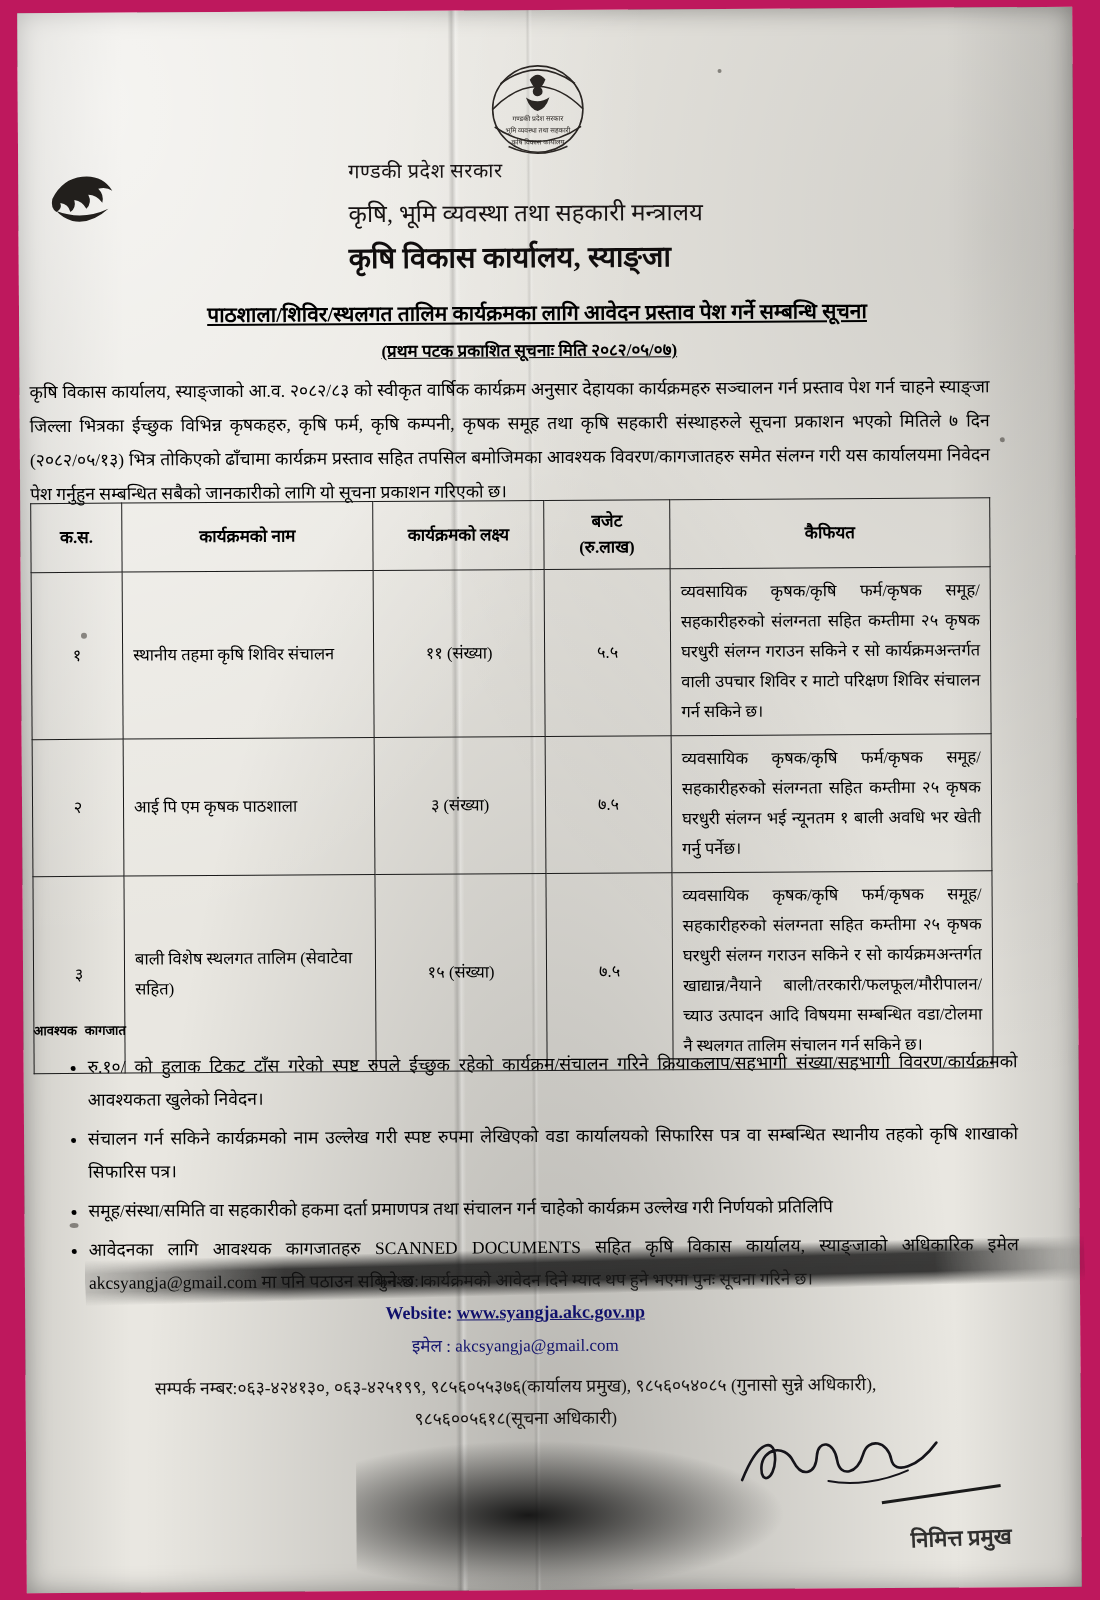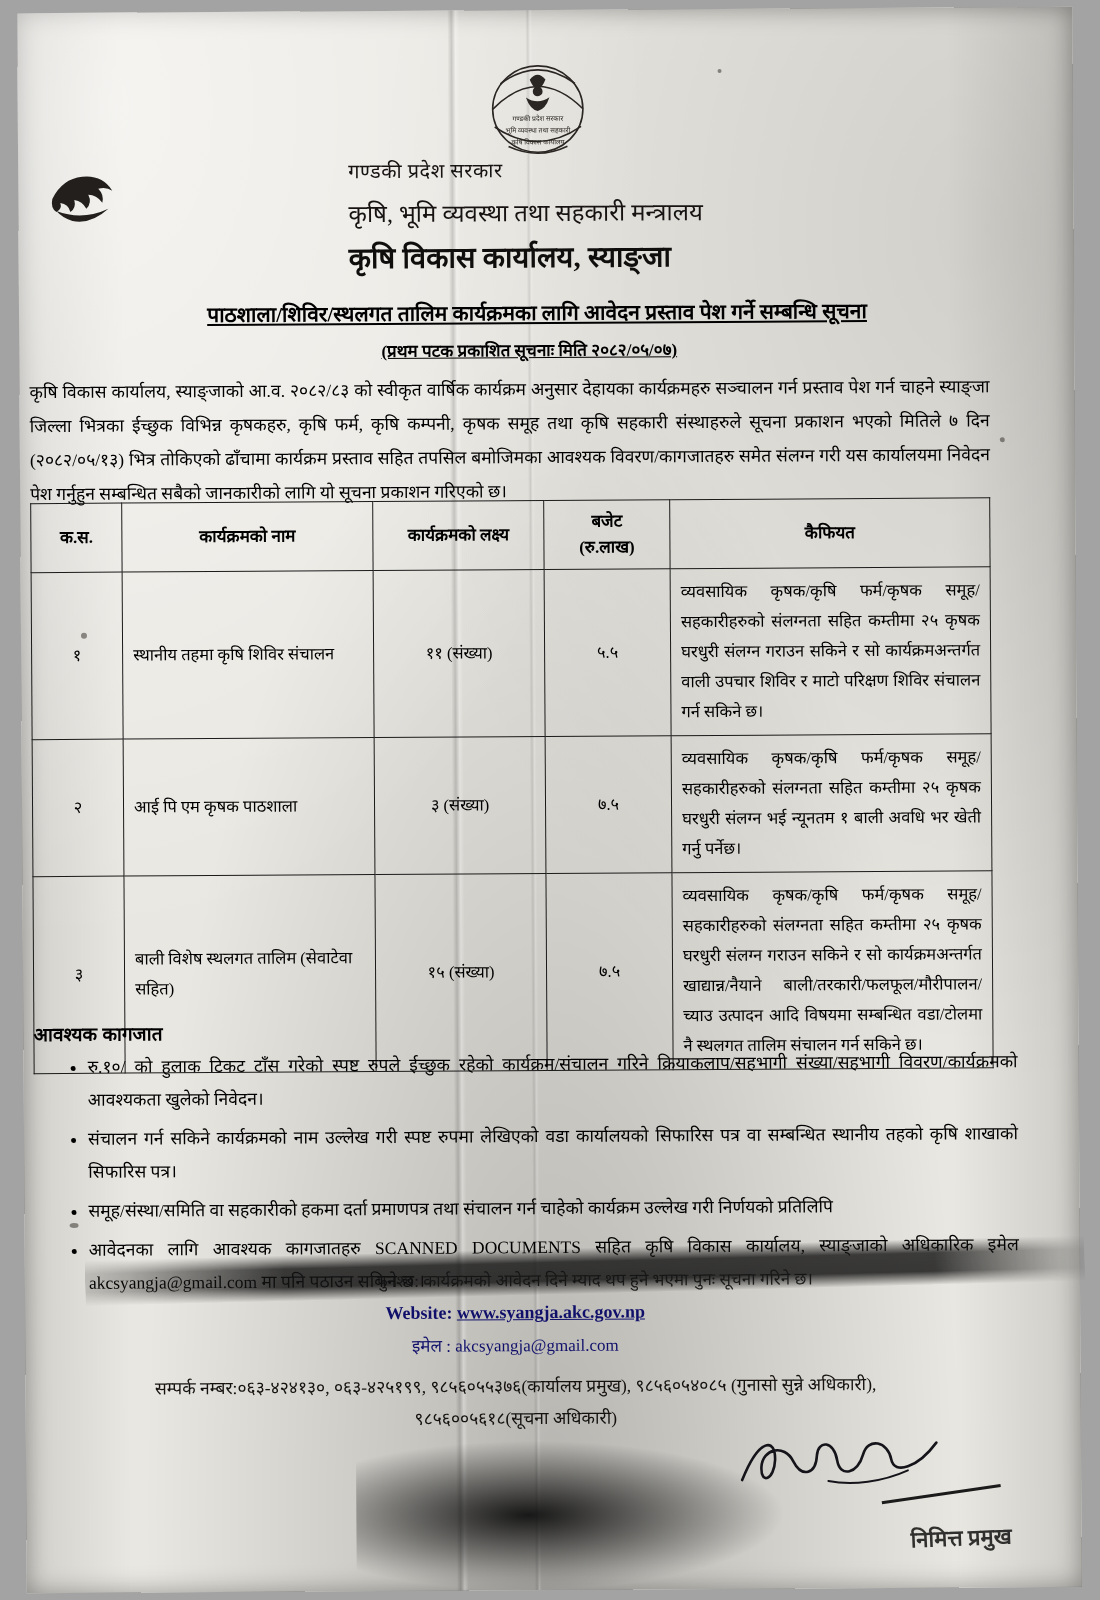--- a/index.html
+++ b/index.html
@@ -5,21 +5,21 @@
   html, body {
     margin: 0;
     padding: 0;
     background: #6e6e6e;
   }
   .page {
     position: relative;
     width: 1100px;
     height: 1600px;
     overflow: hidden;
-    background: #a3a3a3;
+    background: #be185d;
     font-family: "Liberation Sans", sans-serif;
   }
   
   .sheet {
     position: absolute;
     left: 22px;
     top: 10px;
     width: 1055px;
     height: 1580px;
     background: #e9e7e1;
@@ -159,23 +159,23 @@
   td.c-name { width: 230px; }
   td.c-target { text-align: center; width: 150px; }
   td.c-budget { text-align: center; width: 105px; }
   td.c-remark { text-align: justify; }
 
   
   .docs-heading {
     position: absolute;
     left: 10px;
     top: 1008px;
-    font-size: 19px;
-    font-weight: bold;
-    font-family: Liberation Sans, sans-serif;
+    font-size: 13px;
+    font-weight: bold;
+    font-family: Liberation Mono, monospace;
   }
   .docs-list {
     position: absolute;
     left: 42px;
     top: 1038px;
     width: 930px;
     margin: 0;
     padding: 0 0 0 22px;
     font-family: "Liberation Serif", serif;
   }

